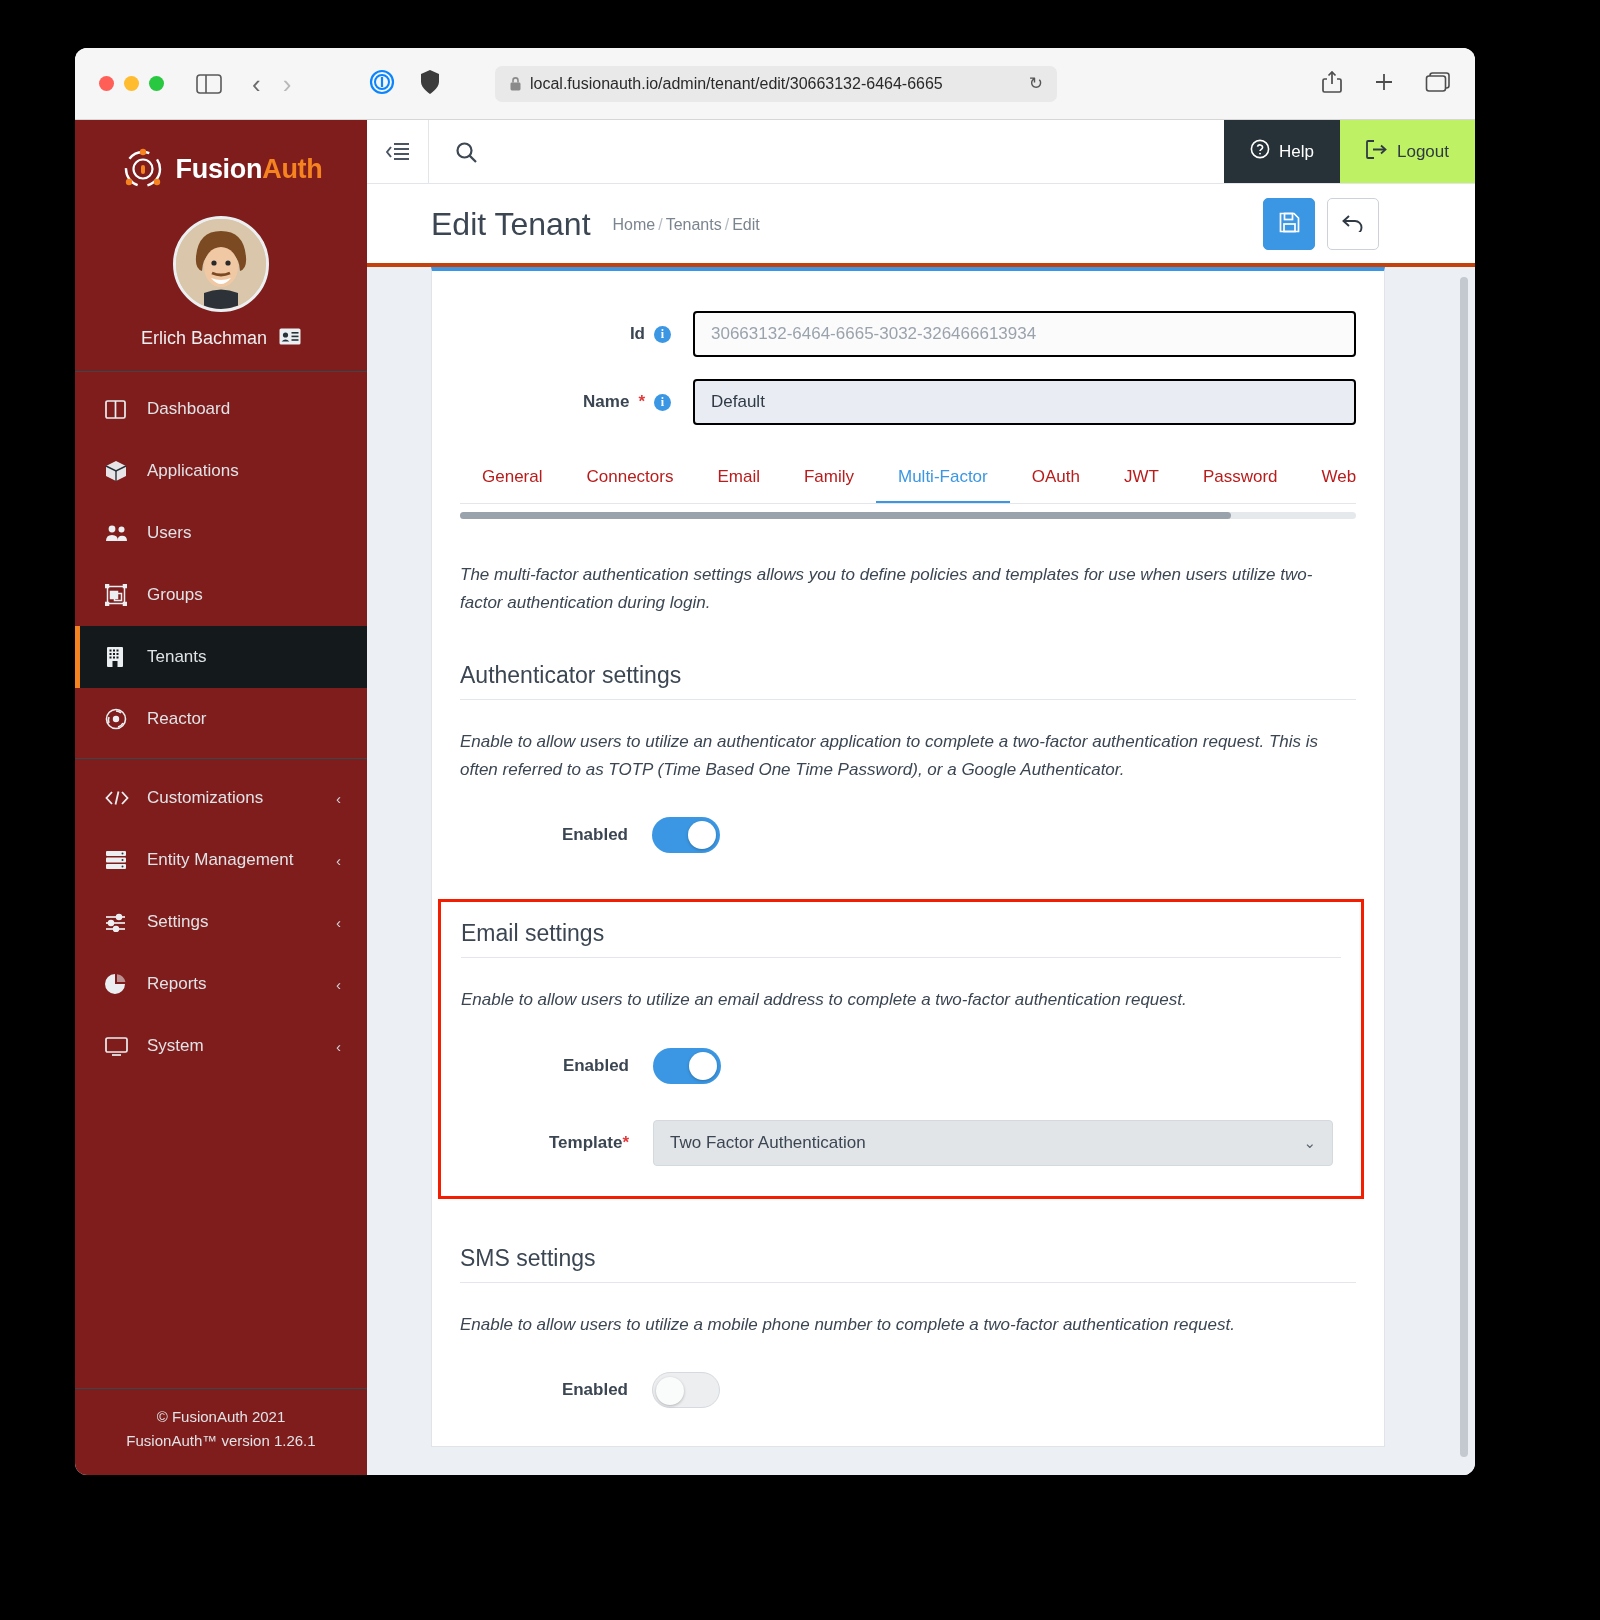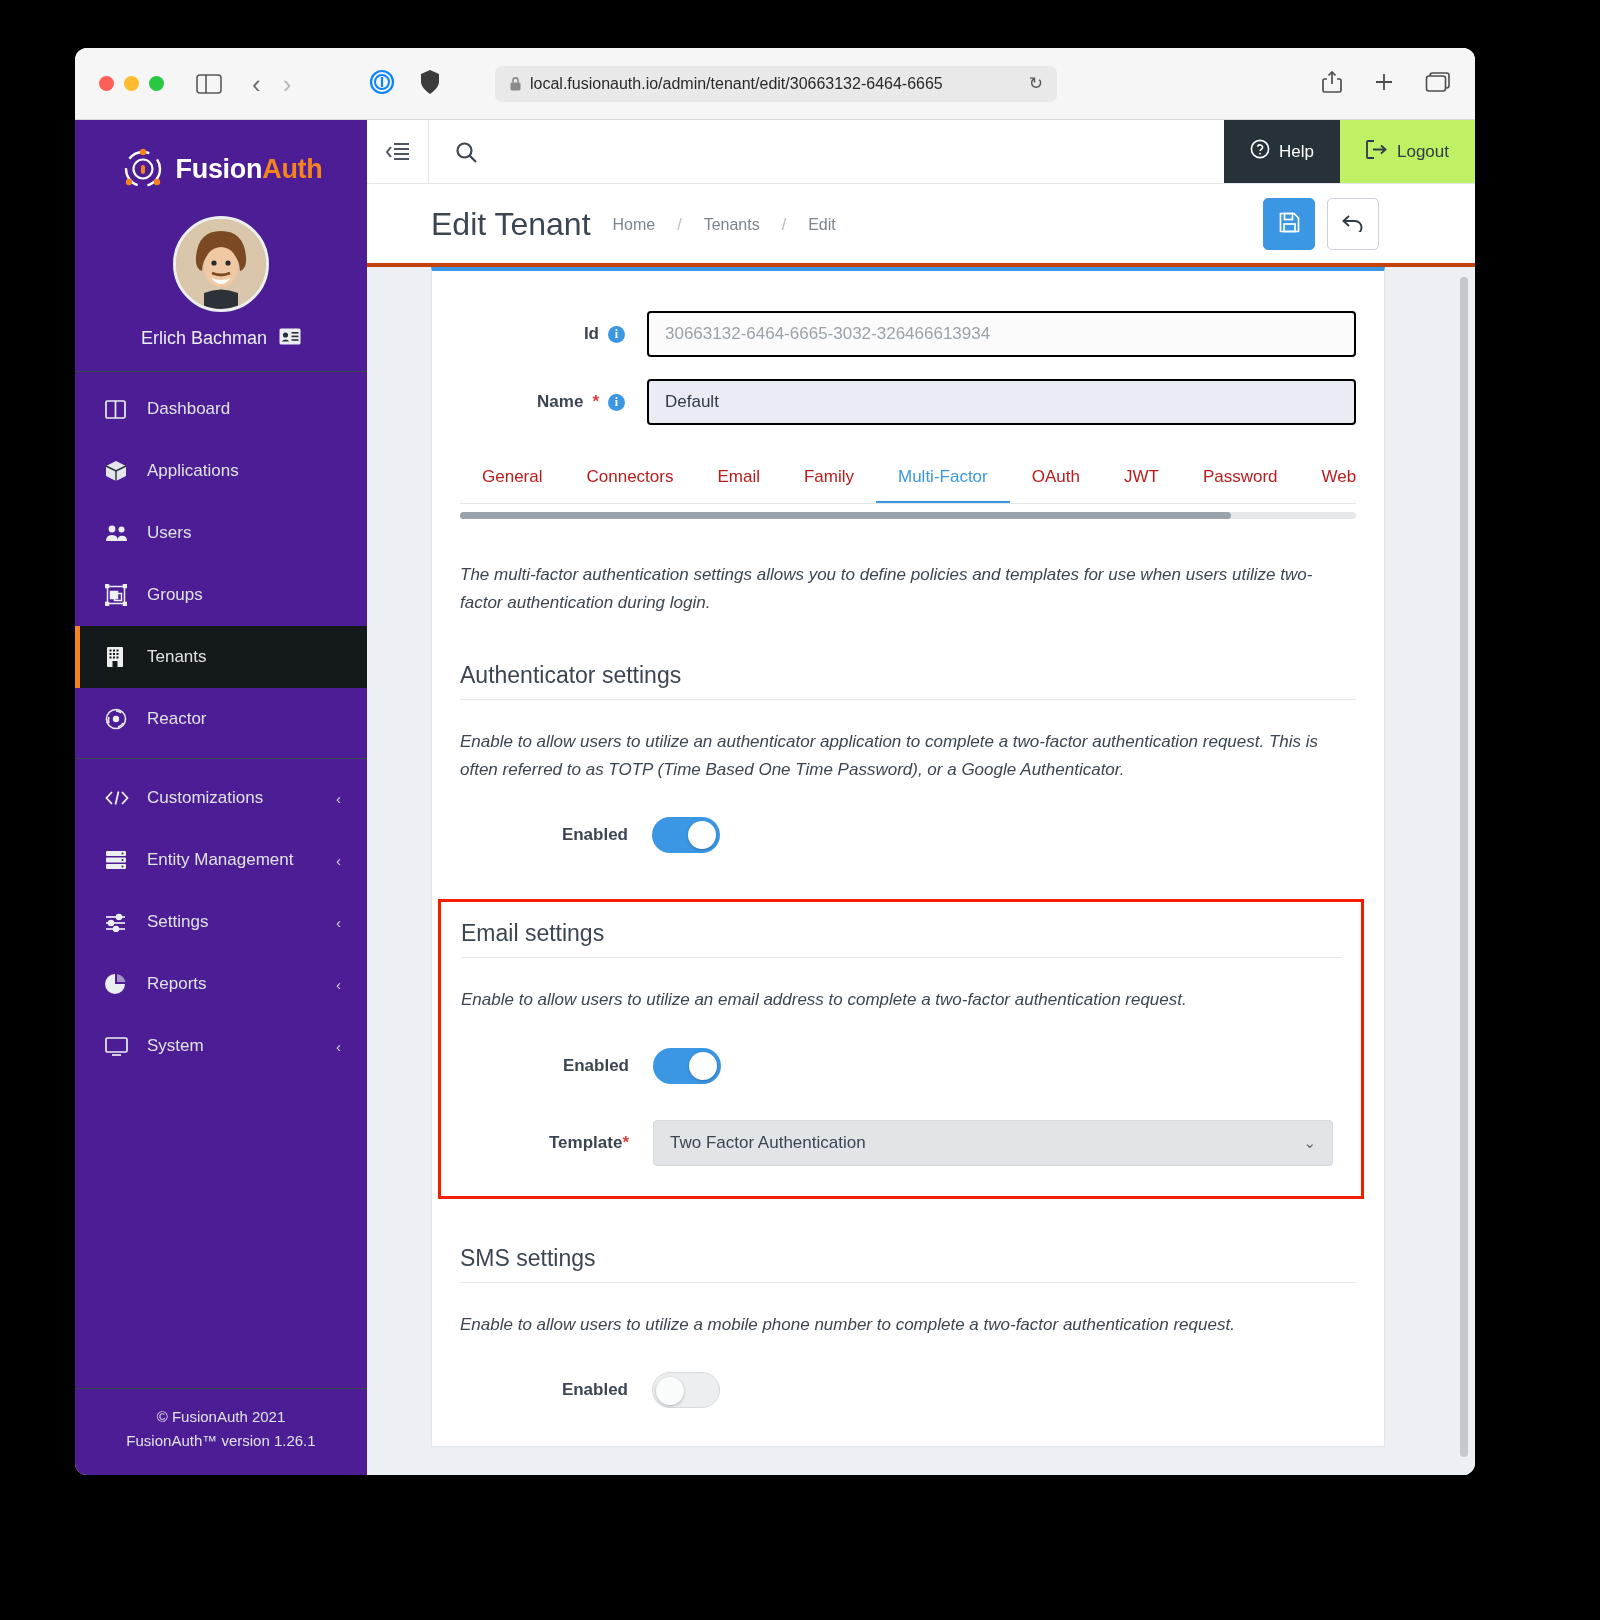--- a/index.html
+++ b/index.html
@@ -64,21 +64,21 @@
   .urlbar .reload { margin-left: 6px; color: #555; font-size: 17px; }
 
   .chrome-right { position: absolute; right: 24px; display: flex; gap: 30px; align-items: center; color: #4d4d4d; }
 
   
   .app { display: flex; height: calc(100% - 72px); }
 
   
   .sidebar {
     width: 292px;
-    background: #4c1d95;
+    background: #7f1d1d;
     color: #e4e7e9;
     display: flex; flex-direction: column;
     flex-shrink: 0;
   }
   .brand { padding: 26px 0 10px; display: flex; justify-content: center; align-items: center; }
   .brand-text { font-size: 27px; font-weight: 600; letter-spacing: -0.3px; margin-left: 10px;}
   .brand-text .white { color: #ffffff; }
   .brand-text .orange { color: #f58320; }
 
   .avatar-wrap { display: flex; justify-content: center; margin-top: 14px; }
@@ -162,21 +162,21 @@
 
   .pagehead {
     background: #ffffff;
     padding: 22px 0 20px 64px;
     display: flex; align-items: center;
     border-bottom: 4px solid #c2410c;
     position: relative;
     flex-shrink: 0;
   }
   .page-title { font-size: 32px; color: #3b4652; font-weight: 400; }
-  .crumbs { display: flex; align-items: center; gap: 22px; margin-left: 22px; font-size: 16px; color: #7b858f; }
+  .crumbs { display: flex; align-items: center; gap: 3px; margin-left: 22px; font-size: 16px; color: #7b858f; }
   .crumbs .sep { color: #b5bcc3; }
   .crumbs a { color: #7b858f; text-decoration: none; }
   .head-actions { position: absolute; right: 96px; top: 14px; display: flex; gap: 12px; }
   .btn-sq {
     width: 52px; height: 52px; border-radius: 5px;
     display: flex; align-items: center; justify-content: center;
     cursor: pointer;
   }
   .btn-save { background: #3b97e3; color: #ffffff; border: 1px solid #3b97e3; }
   .btn-back { background: #ffffff; color: #2f3a45; border: 1px solid #ccd2d8; }
@@ -188,21 +188,21 @@
     background: #ffffff;
     border-top: 4px solid #3b97e3;
     border-left: 1px solid #e0e4e9;
     border-right: 1px solid #e0e4e9;
     border-bottom: 1px solid #e0e4e9;
     margin-top: 0;
     min-height: 1180px;
     padding: 40px 0 0 0;
   }
 
-  .form-row { display: flex; align-items: center; margin-bottom: 22px; padding-right: 28px; }
+  .form-row { display: flex; align-items: center; margin-bottom: 22px; padding-right: 28px; padding-left: 46px; }
   .form-label {
     width: 215px; text-align: right; padding-right: 22px;
     font-size: 17px; color: #3b4652; font-weight: 700;
     display: flex; align-items: center; justify-content: flex-end; gap: 9px;
   }
   .req { color: #e03b3b; }
   .info-ico {
     width: 17px; height: 17px; border-radius: 50%;
     background: #3b97e3; color: #fff;
     font-size: 12px; font-weight: 700;

